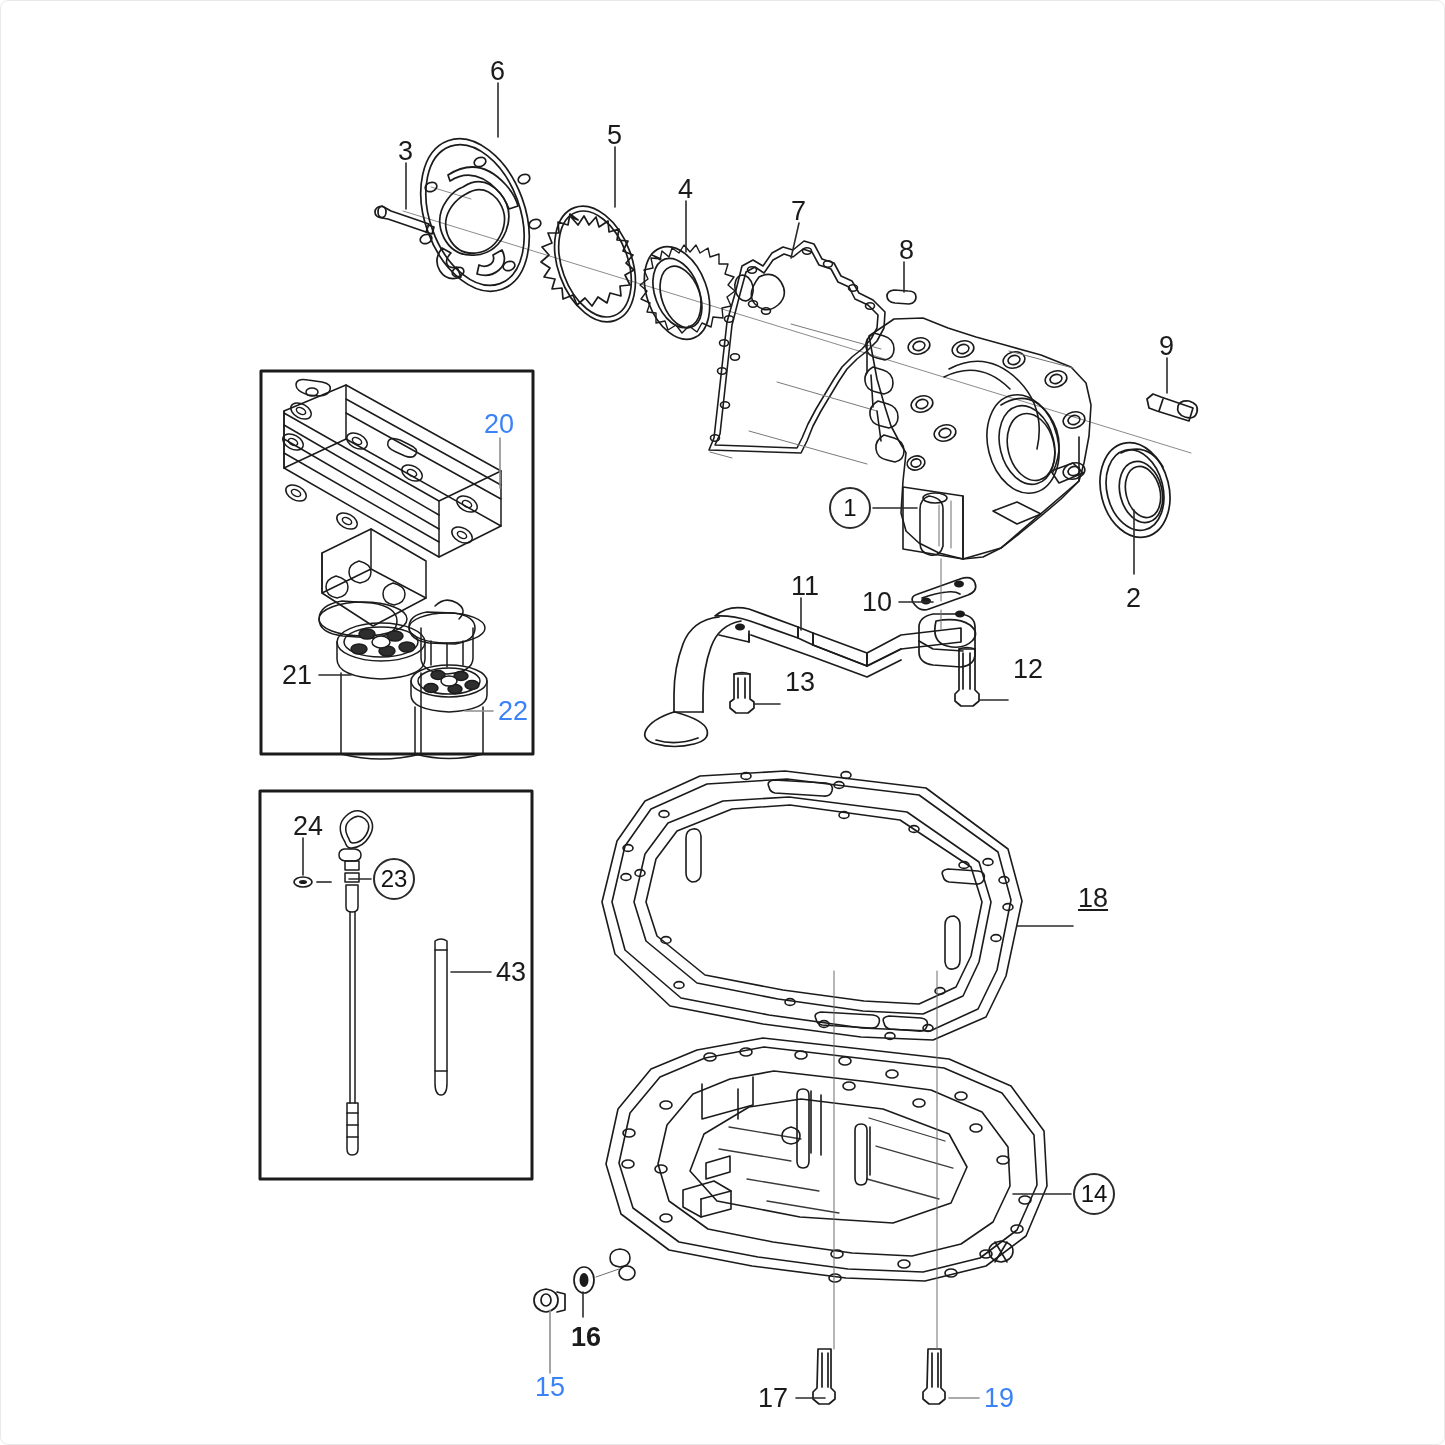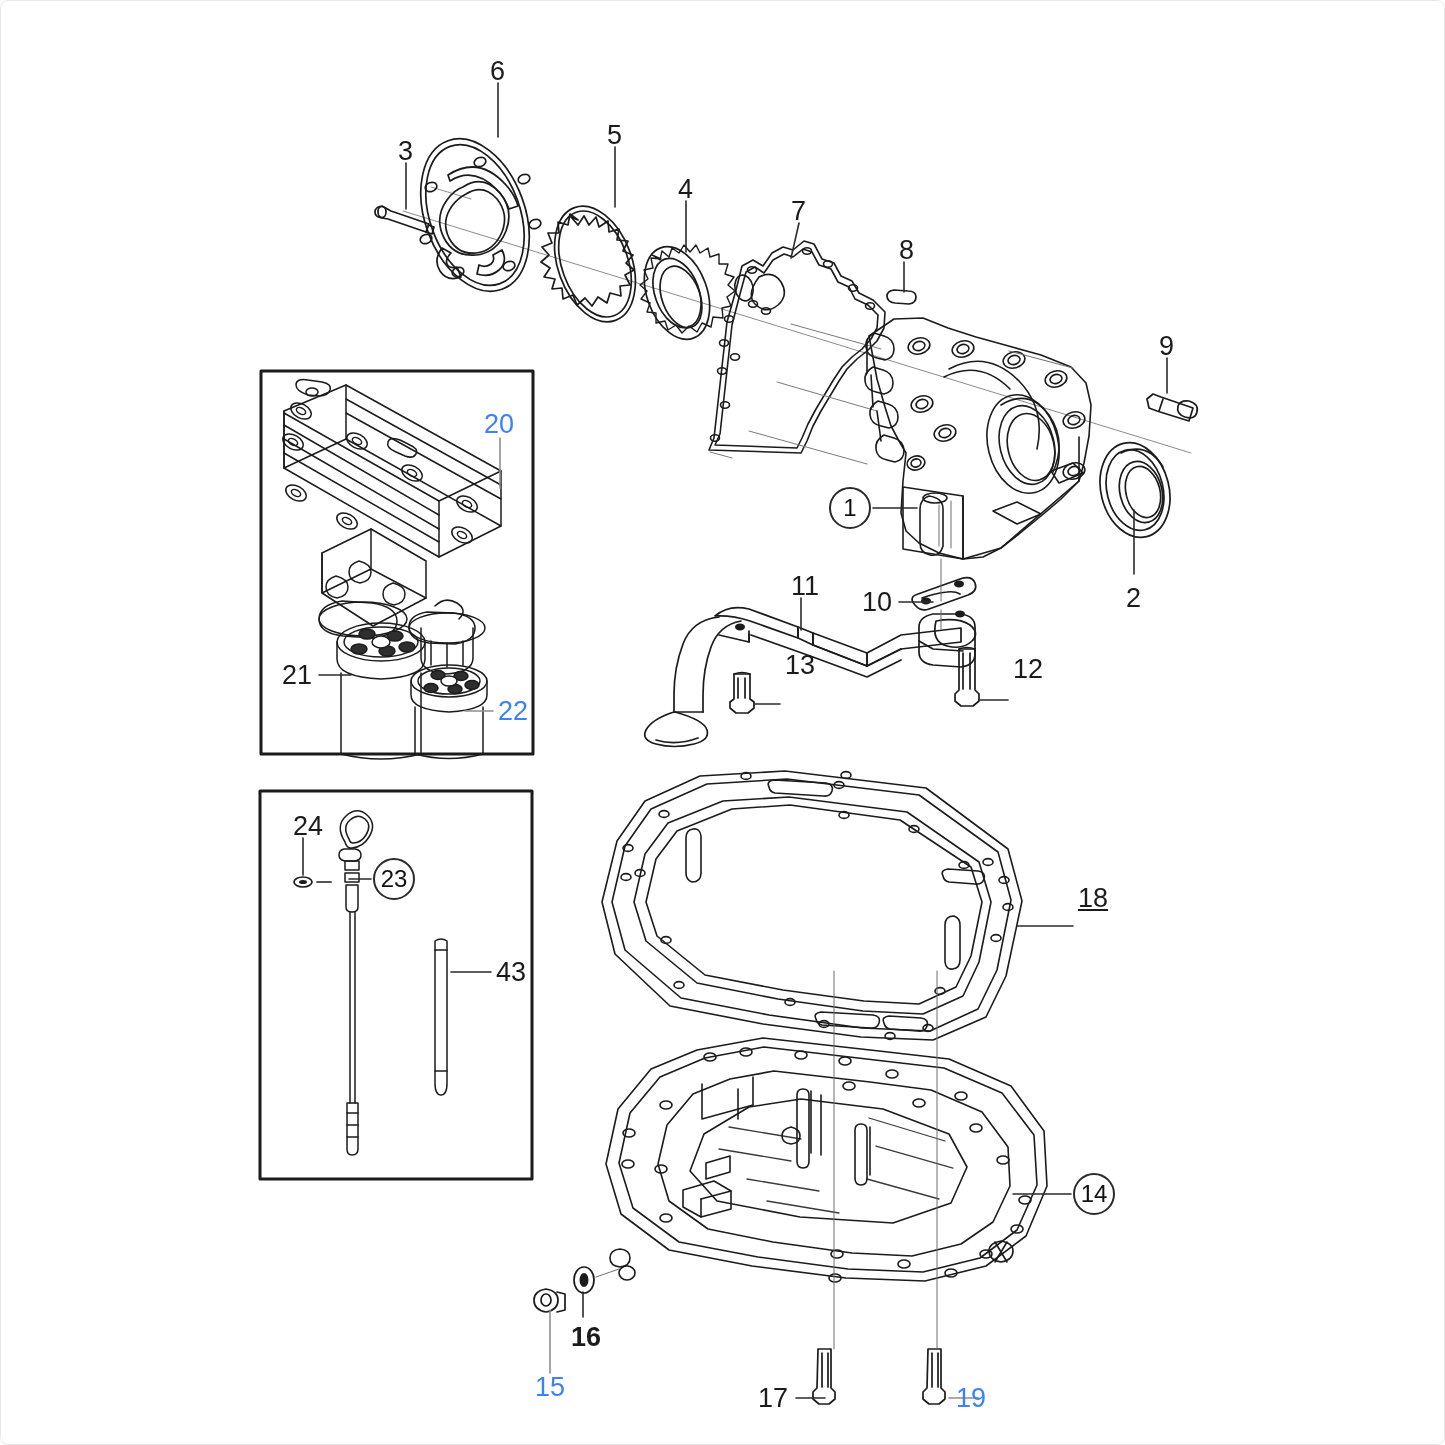--- a/index.html
+++ b/index.html
@@ -569,26 +569,26 @@
   <div class="lbl" style="left:397px;  top:137px;">3</div>
   <div class="lbl" style="left:677px;  top:175px;">4</div>
   <div class="lbl" style="left:606px;  top:121px;">5</div>
   <div class="lbl" style="left:489px;  top:57px;">6</div>
   <div class="lbl" style="left:790px;  top:197px;">7</div>
   <div class="lbl" style="left:898px;  top:236px;">8</div>
   <div class="lbl" style="left:1158px; top:332px;">9</div>
   <div class="lbl" style="left:861px;  top:588px;">10</div>
   <div class="lbl" style="left:790px;  top:572px;">11</div>
   <div class="lbl" style="left:1012px; top:655px;">12</div>
-  <div class="lbl" style="left:784px;  top:651px;">13</div>
+  <div class="lbl" style="left:784px;  top:668px;">13</div>
   <div class="lbl dim" style="left:534px; top:1373px;">15</div>
   <div class="lbl" style="left:570px;  top:1323px;font-weight:bold;">16</div>
   <div class="lbl" style="left:757px;  top:1384px;">17</div>
   <div class="lbl" style="left:1077px; top:884px;text-decoration:underline;">18</div>
-  <div class="lbl dim" style="left:955px; top:1384px;">19</div>
+  <div class="lbl dim" style="left:983px; top:1384px;">19</div>
   <div class="lbl dim" style="left:483px; top:410px;">20</div>
   <div class="lbl" style="left:281px;  top:661px;">21</div>
   <div class="lbl dim" style="left:497px; top:697px;">22</div>
   <div class="lbl" style="left:292px;  top:812px;">24</div>
   <div class="lbl" style="left:495px;  top:958px;">43</div>
 
   <div class="callout" style="left:828px;  top:486px;">1</div>
   <div class="callout" style="left:1072px; top:1172px;">14</div>
   <div class="callout" style="left:372px;  top:857px;">23</div>
 

